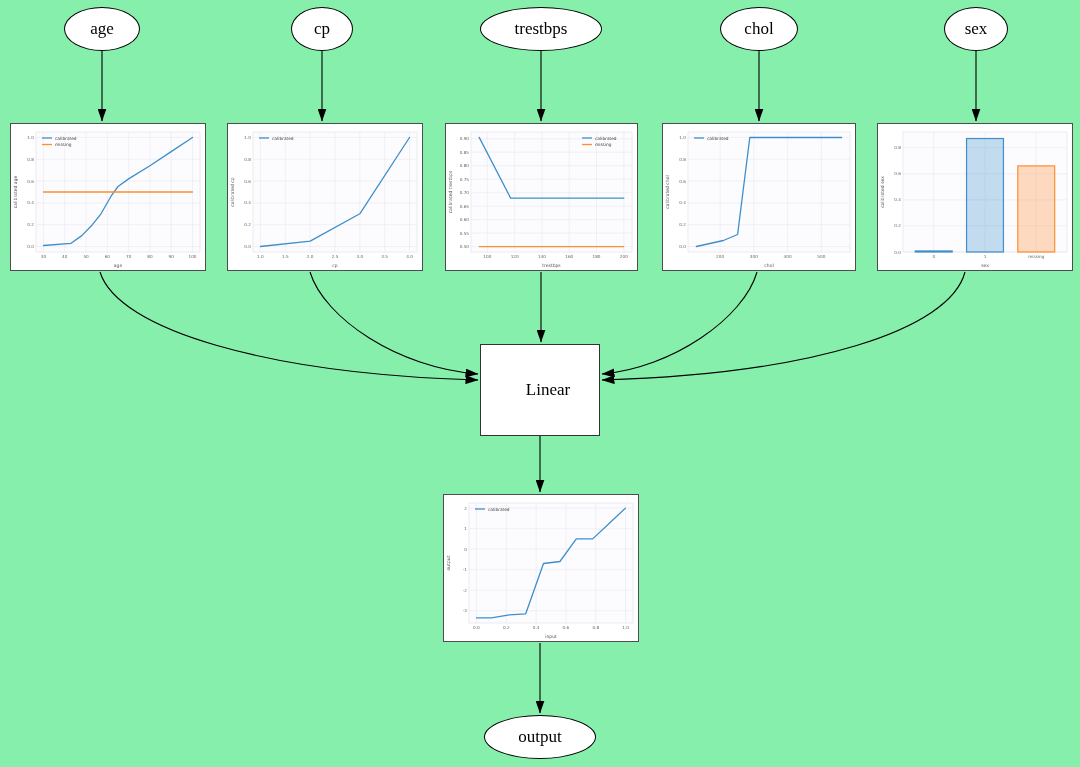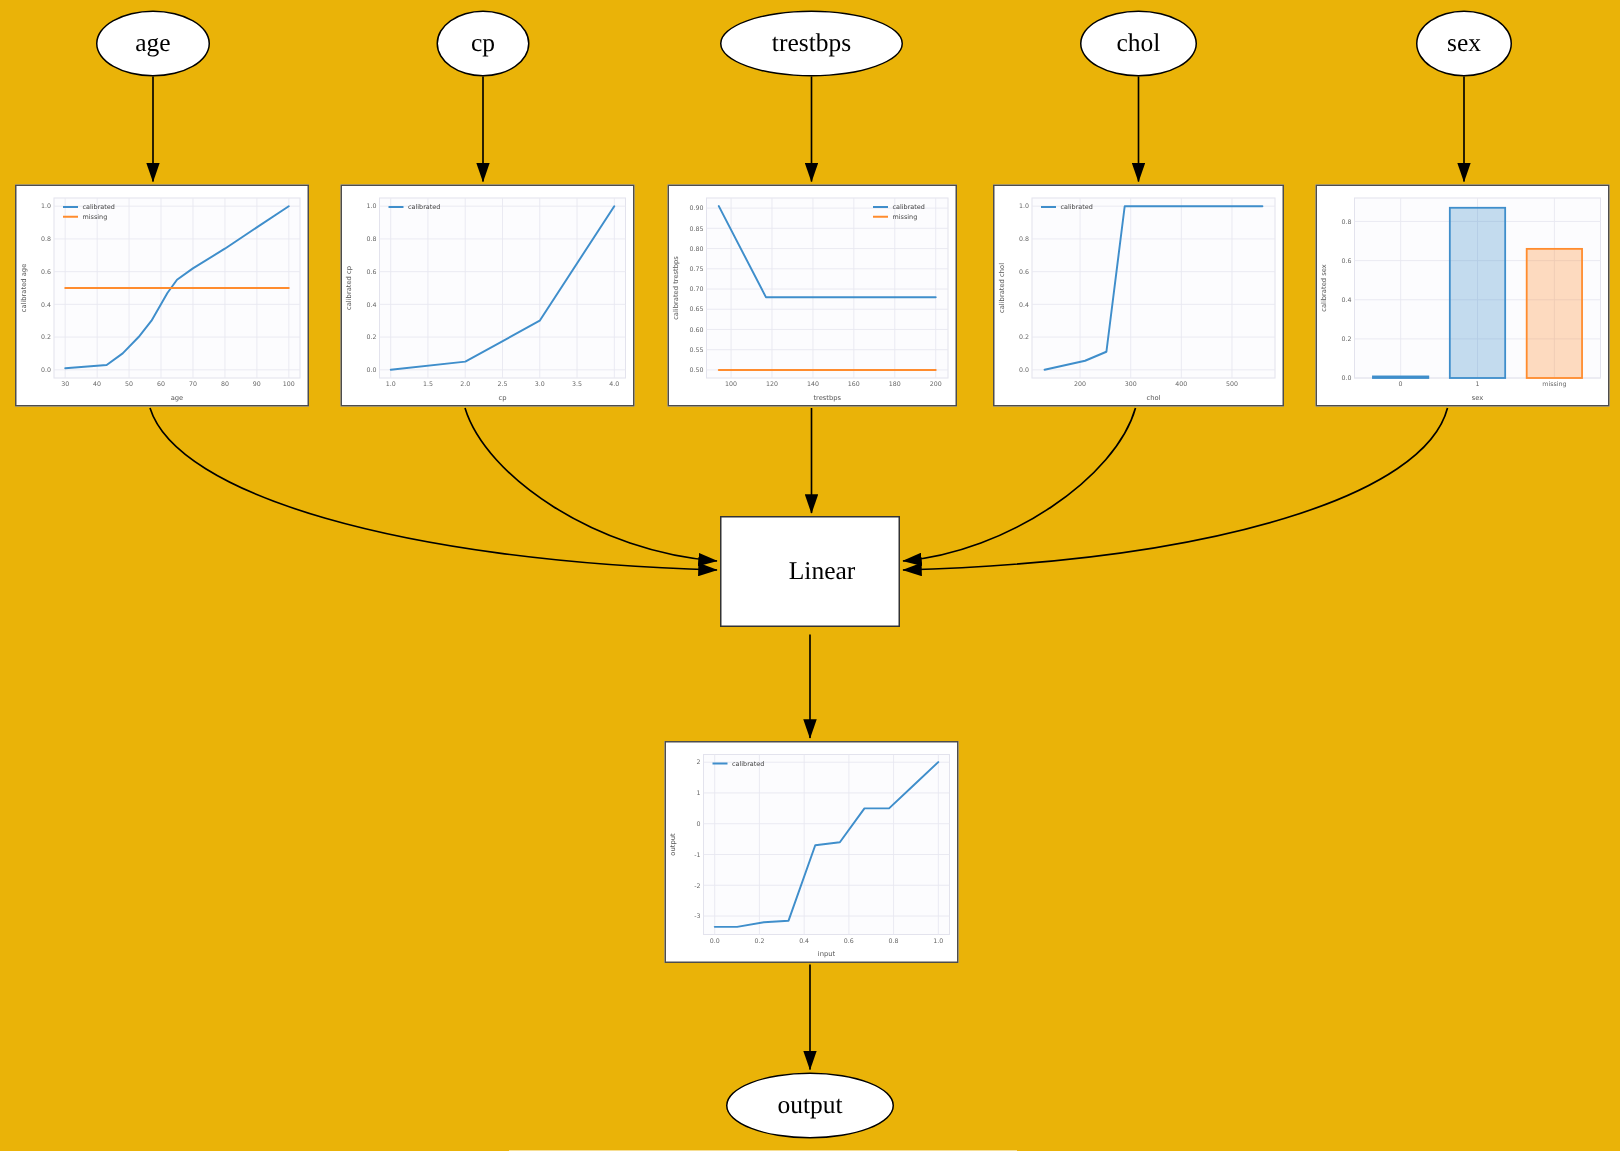--- a/index.html
+++ b/index.html
@@ -1,19 +1,19 @@
 <!DOCTYPE html>
 <html><head>
 <meta charset="utf-8">
 <style>
   html,body{margin:0;padding:0;background:#ffffff;}
   .canvas{
     position:relative;
     width:1080px;height:767px;
-    background:#eab308;
+    background:#86efac;
     font-family:"Liberation Serif", serif;
     overflow:hidden;
   }
   .edge-layer{
     position:absolute;left:0;top:0;width:1080px;height:767px;
     pointer-events:none;
   }
   .node-ellipse{
     position:absolute;
     border:1px solid #000;
@@ -36,21 +36,21 @@
     box-sizing:border-box;
   }
   .plotbox svg{display:block;}
   
   .n-age{left:64px;top:7px;width:76px;height:44px;}
   .n-cp{left:291px;top:7px;width:62px;height:44px;}
   .n-trestbps{left:480px;top:7px;width:122px;height:44px;}
   .n-chol{left:720px;top:7px;width:78px;height:44px;}
   .n-sex{left:944px;top:7px;width:64px;height:44px;}
   .n-output{left:484px;top:715px;width:112px;height:44px;}
-  .n-linear{left:480px;top:344px;width:120px;height:74px;padding-left:16px;}
+  .n-linear{left:480px;top:344px;width:120px;height:92px;padding-left:16px;}
   .p-age{left:10px;top:123px;width:196px;height:148px;}
   .p-cp{left:227px;top:123px;width:196px;height:148px;}
   .p-trestbps{left:445px;top:123px;width:193px;height:148px;}
   .p-chol{left:662px;top:123px;width:194px;height:148px;}
   .p-sex{left:877px;top:123px;width:196px;height:148px;}
   .p-output{left:443px;top:494px;width:196px;height:148px;}
 </style>
 </head>
 <body>
 

